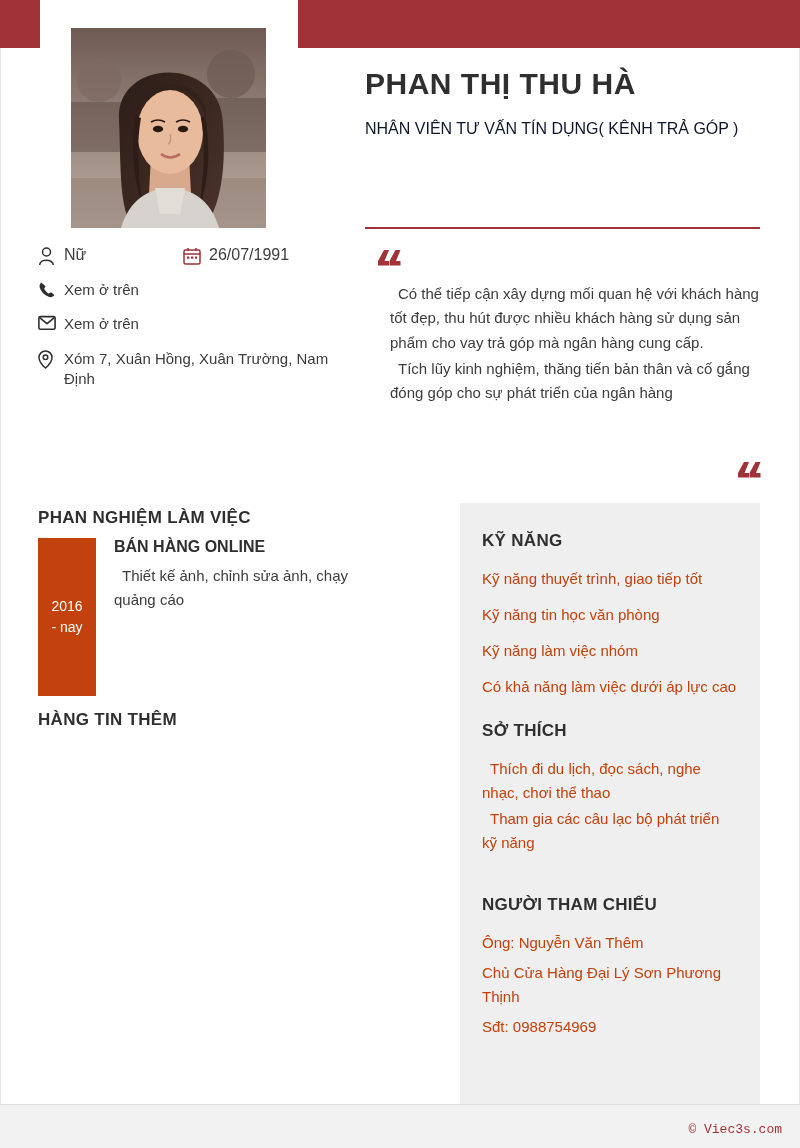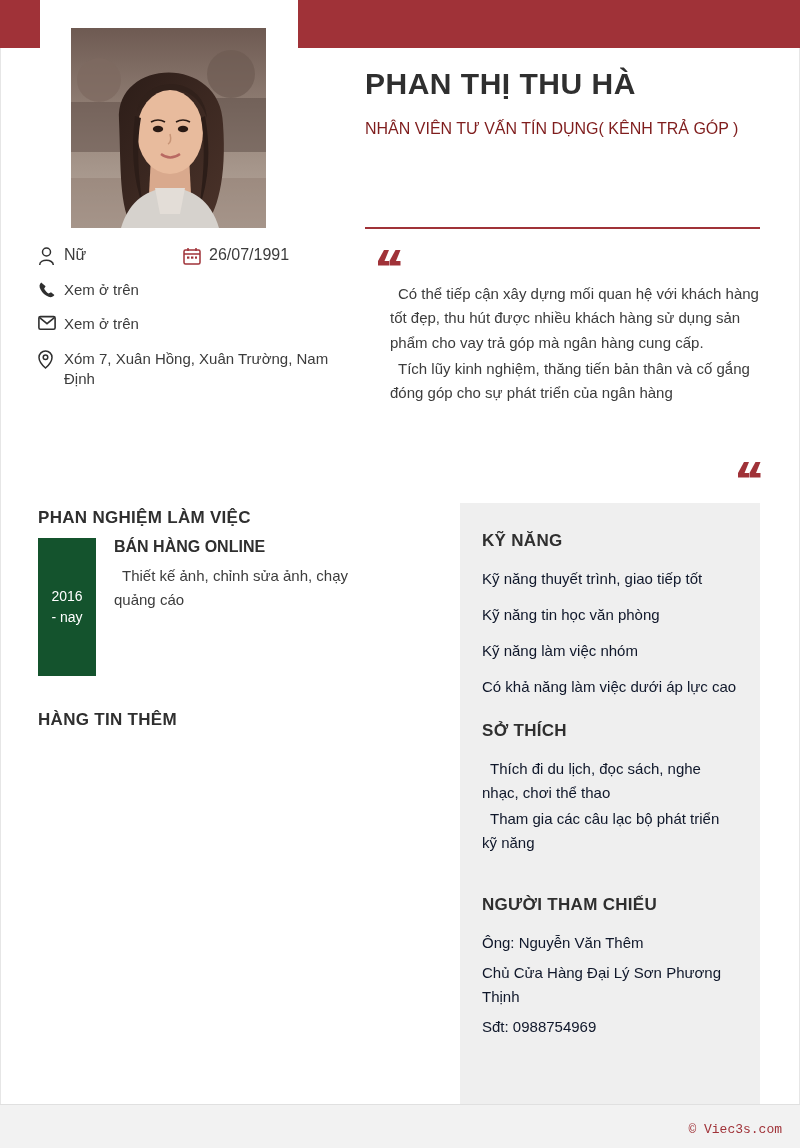--- a/index.html
+++ b/index.html
@@ -82,21 +82,21 @@
     font-size: 30px;
     font-weight: bold;
     letter-spacing: 0.5px;
     color: #2f2f2f;
   }
   .role {
     position: absolute;
     left: 365px; top: 117px;
     width: 385px;
     font-size: 16px;
-    color: #7f1d1d;
+    color: #0f172a;
     line-height: 1.5;
   }
   .divider {
     position: absolute;
     left: 365px; top: 227px;
     width: 395px;
     height: 2px;
     background: #a03238;
   }
 
@@ -145,22 +145,22 @@
   
   .exp-block {
     position: absolute;
     left: 38px; top: 538px;
     width: 330px;
   }
   .exp-date {
     position: absolute;
     left: 0; top: 0;
     width: 58px;
-    height: 138px;
-    background: #14532d;
+    height: 158px;
+    background: #c2410c;
     color: #ffffff;
     font-size: 14px;
     display: flex;
     flex-direction: column;
     align-items: center;
     justify-content: center;
     line-height: 1.5;
   }
   .exp-body {
     margin-left: 76px;
@@ -193,21 +193,21 @@
     font-weight: bold;
     color: #2f2f2f;
     margin: 0 0 16px 0;
     letter-spacing: 0.3px;
   }
   .panel-head.spaced { margin-top: 22px; }
   .panel-head.ref { margin-top: 40px; }
   .panel-line {
     font-size: 15px;
     line-height: 1.6;
-    color: #0f172a;
+    color: #c2410c;
     margin-bottom: 12px;
   }
   .panel-line.tight { margin-bottom: 6px; }
   .panel-line.indent { text-indent: 8px; margin-bottom: 2px; }
 
   
   .footer-band {
     position: absolute;
     left: 0; bottom: 0;
     width: 800px;

